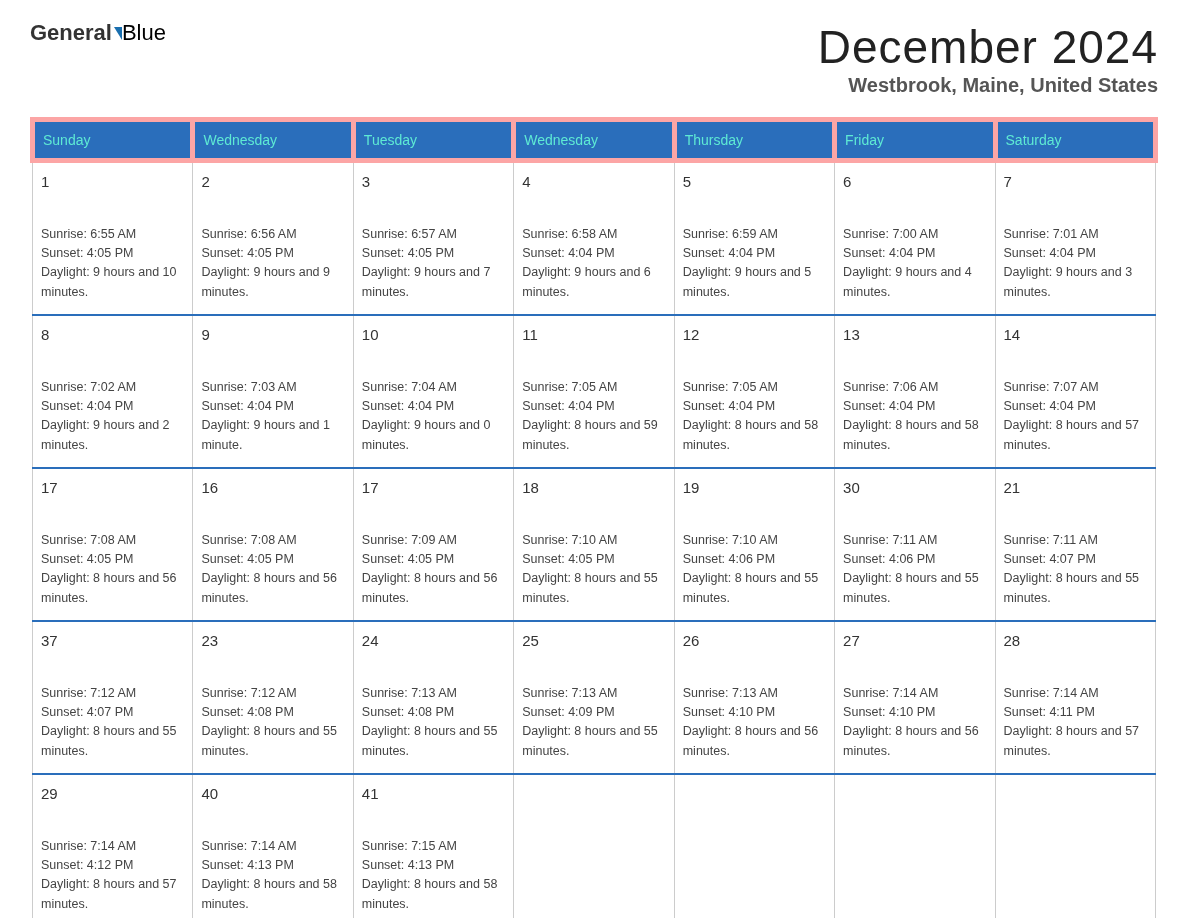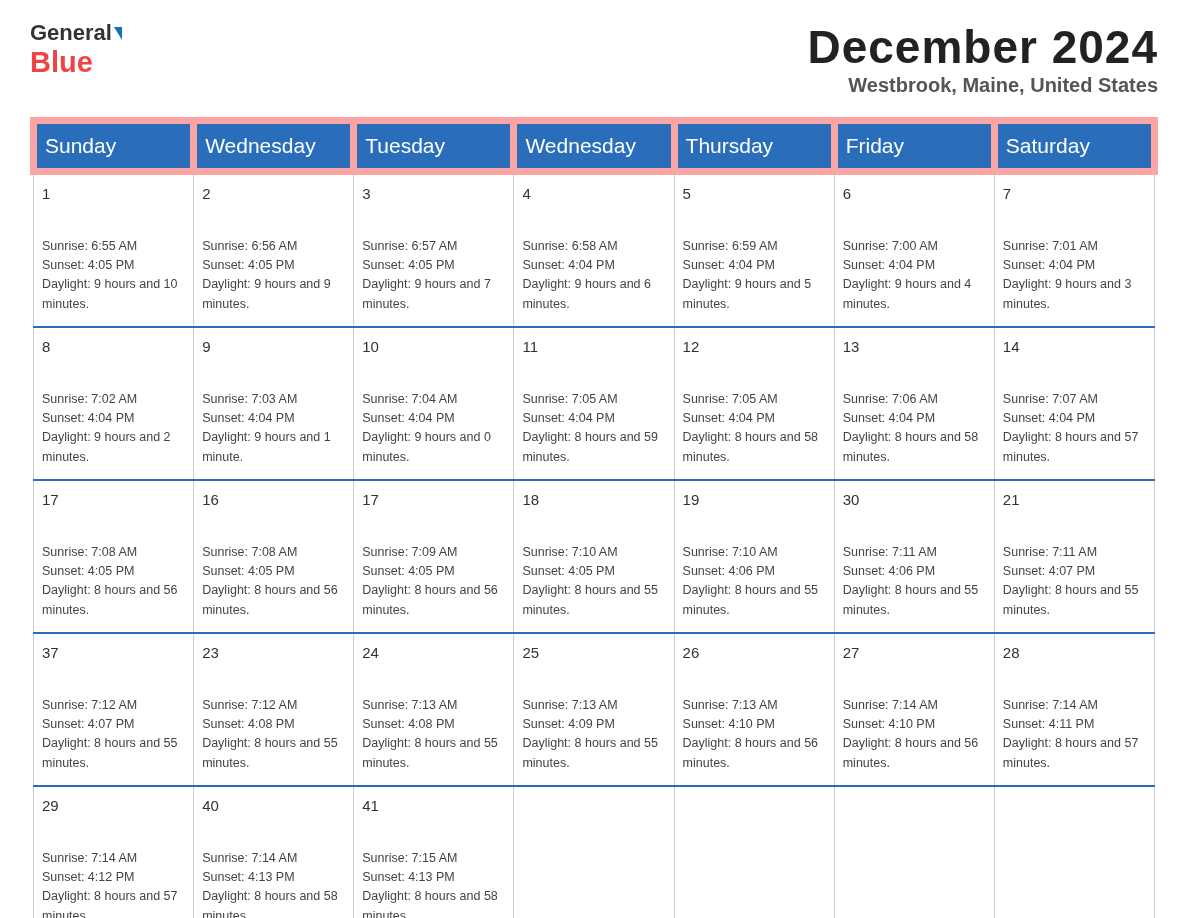--- a/index.html
+++ b/index.html
@@ -10,74 +10,74 @@
       padding: 20px 30px;
     }
     .header {
       display: flex;
       justify-content: space-between;
       align-items: flex-start;
       margin-bottom: 20px;
     }
     .logo {
       display: flex;
-      flex-direction: column;
+      flex-direction: row;
       align-items: flex-start;
     }
     .logo-general {
       font-size: 22px;
       font-weight: bold;
       color: #333;
     }
     .logo-blue {
-      font-size: 29px;
-      font-weight: bold;
-      color: #ef4444;
+      font-size: 22px;
+      font-weight: normal;
+      color: #000000;
     }
     .logo-triangle {
       display: inline-block;
       width: 0;
       height: 0;
       border-left: 8px solid transparent;
       border-right: 0px solid transparent;
       border-top: 13px solid #1a6faf;
       margin-left: 2px;
       vertical-align: middle;
     }
     .logo-line {
       display: flex;
       align-items: center;
     }
     .title-block {
       text-align: right;
     }
     .title-block h1 {
       font-size: 46px;
-      font-weight: bold;
+      font-weight: normal;
       color: #222;
       letter-spacing: 1px;
     }
     .title-block h2 {
       font-size: 20px;
       font-weight: bold;
       color: #555;
     }
     table {
       width: 100%;
       border-collapse: collapse;
       font-size: 13.5px;
     }
     thead tr th {
       background-color: #2a6ebb;
-      color: #ffffff;
+      color: #5eead4;
       padding: 10px 8px;
       text-align: left;
-      font-size: 21px;
-      font-weight: normal;
-      border: 7px solid #fca5a5;
+      font-size: 14px;
+      font-weight: normal;
+      border: 5px solid #fca5a5;
     }
     tbody tr td {
       vertical-align: top;
       padding: 8px 8px 12px 8px;
       border: 1px solid #ccc;
       border-top: 2px solid #2a6ebb;
       width: 14.28%;
       line-height: 1.5;
       color: #333;
     }

